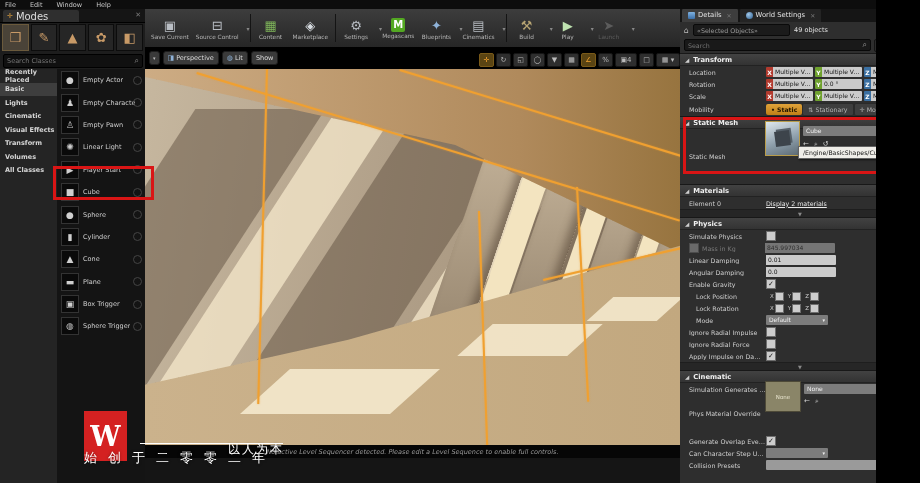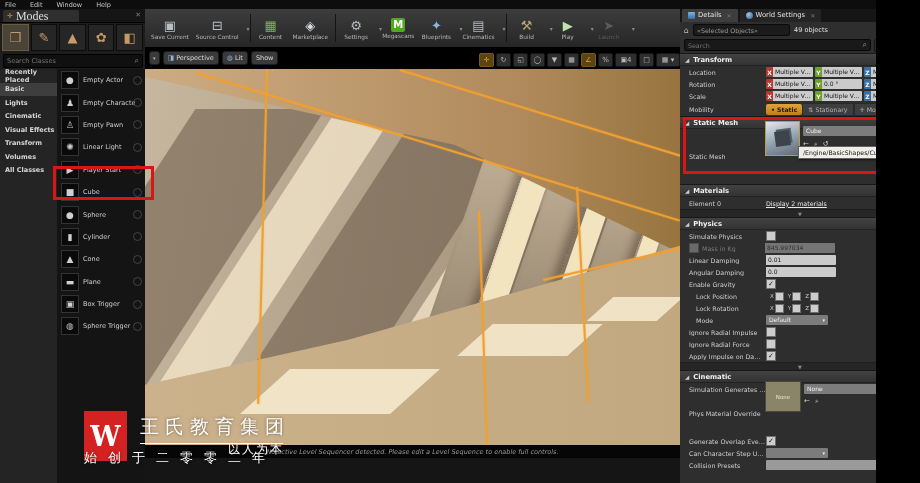--- a/index.html
+++ b/index.html
@@ -8,21 +8,21 @@
        background:#151515;-webkit-font-smoothing:antialiased;}
   .abs{position:absolute;}
   
   #menubar{left:0;top:0;width:920px;height:9px;background:#0d0d0d;display:flex;align-items:center;gap:14px;padding-left:5px;z-index:5;}
   #menubar span{font-size:6.5px;color:#c9c9c9;}
   
   #modes{left:0;top:9px;width:145px;height:474px;background:#1d1d1d;z-index:4;}
   #modes-tabstrip{position:absolute;left:0;top:0;width:145px;height:13px;background:#151515;border-bottom:1px solid #000;}
   #modes-tab{position:absolute;left:3px;top:1px;width:72px;height:12px;background:#2f2f2f;border-radius:2px 2px 0 0;display:flex;align-items:center;gap:3px;padding-left:4px;}
   #modes-tab .tabicon{color:#d79a3c;font-size:7px;line-height:7px;}
-  #modes-tab .tabtxt{color:#ddd;font-size:12px;font-family:Liberation Serif, serif;}
+  #modes-tab .tabtxt{color:#ddd;font-size:10px;}
   #modes-close{position:absolute;right:4px;top:2px;color:#777;font-size:7px;}
   #mode-tools{position:absolute;left:2px;top:15px;width:141px;height:27px;display:flex;gap:2px;}
   .mode-btn{flex:1;background:#262626;border:1px solid #0c0c0c;display:flex;align-items:center;justify-content:center;color:#c89a67;font-size:13px;}
   .mode-btn.sel{background:#4a4338;border-color:#6b5a3c;}
   #modes-search{position:absolute;left:3px;top:45px;width:138px;height:12px;background:#101010;border:1px solid #000;border-radius:2px;display:flex;align-items:center;}
   #modes-search input{flex:1;background:transparent;border:none;outline:none;color:#8a8a8a;font-size:6.5px;padding:0 3px;font-family:inherit;}
   #modes-search .mag{color:#9a9a9a;font-size:8px;padding-right:3px;}
   #modes-cats{position:absolute;left:0;top:60px;width:57px;bottom:0;background:#242424;}
   .cat{height:13.5px;display:flex;align-items:center;padding-left:5px;font-size:6.5px;font-weight:bold;color:#d6d6d6;}
   .cat.sel{background:#3e3e3e;}
@@ -585,19 +585,18 @@
 
     <div id="dp-scroll">
       <div class="thumb"></div>
     </div>
   </div>
 
   <div id="wm-left" class="abs">
     <div id="wm-logo">
       <span>W</span>
     </div>
-    <div id="wm-company">王氏教育集团</div>
     <div id="wm-slogan">以人为本</div>
     <div id="wm-rule"></div>
     <div id="wm-line2">始创于二零零二年</div>
   </div>
 
 </div>
 
 </body></html>

